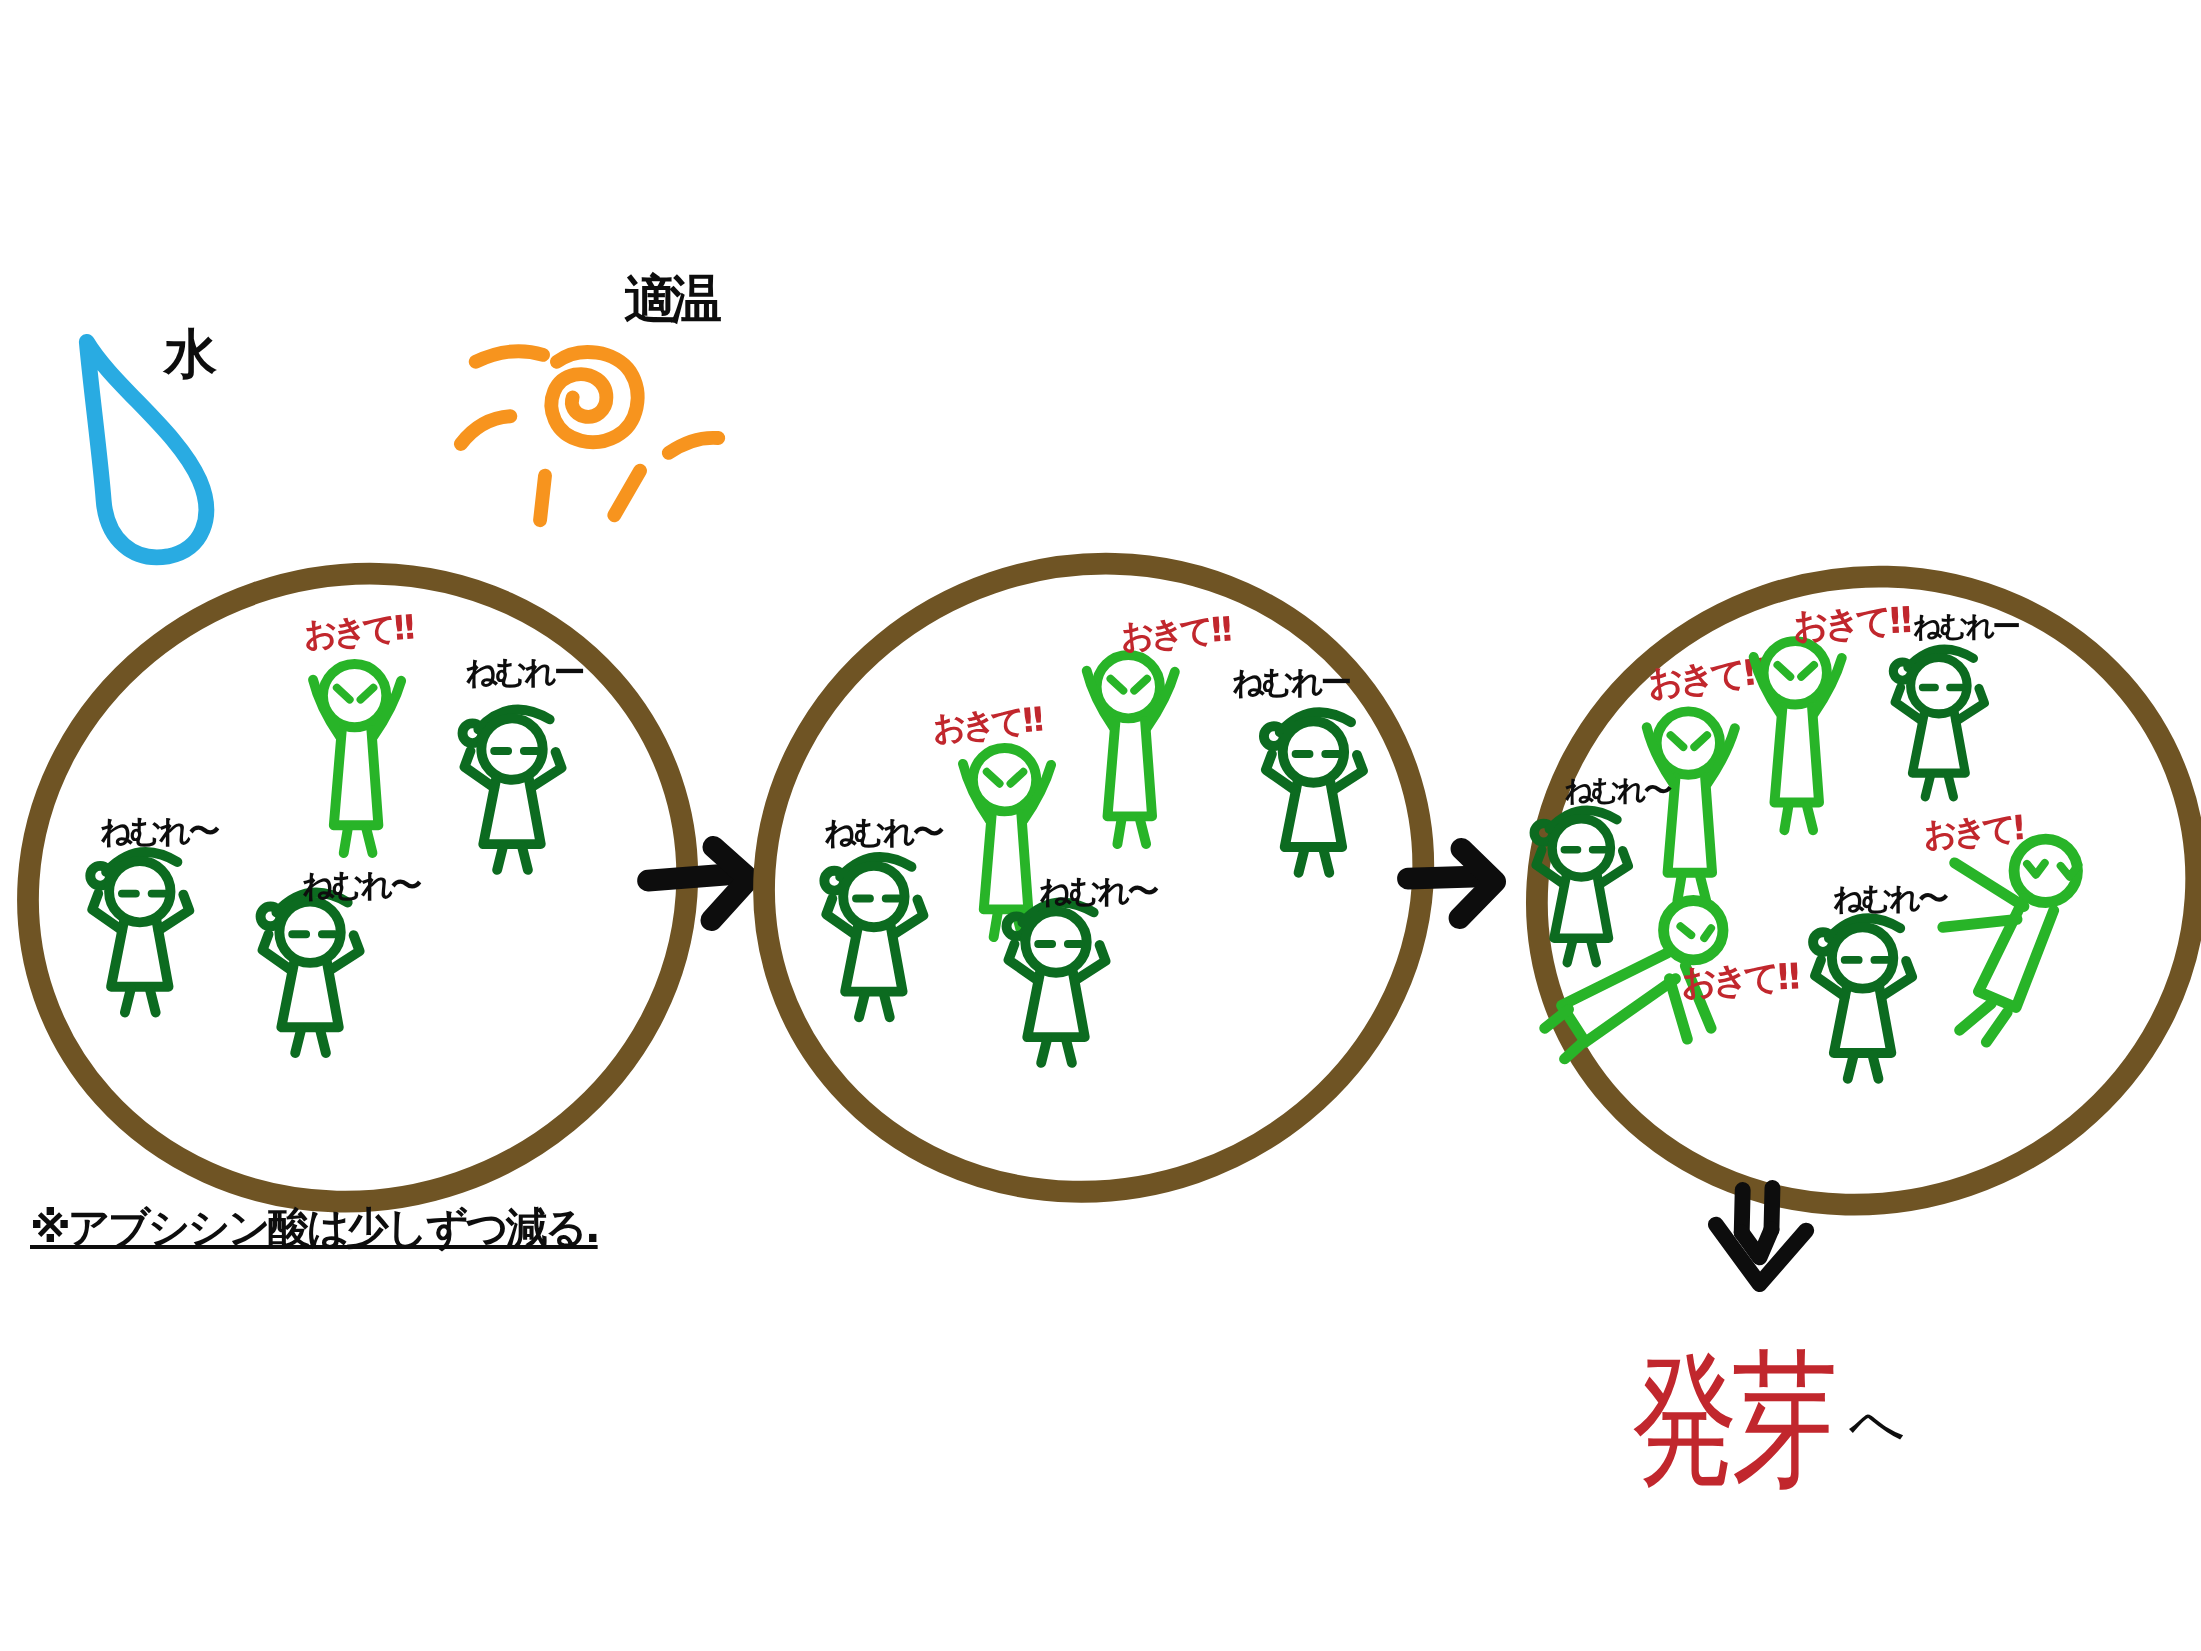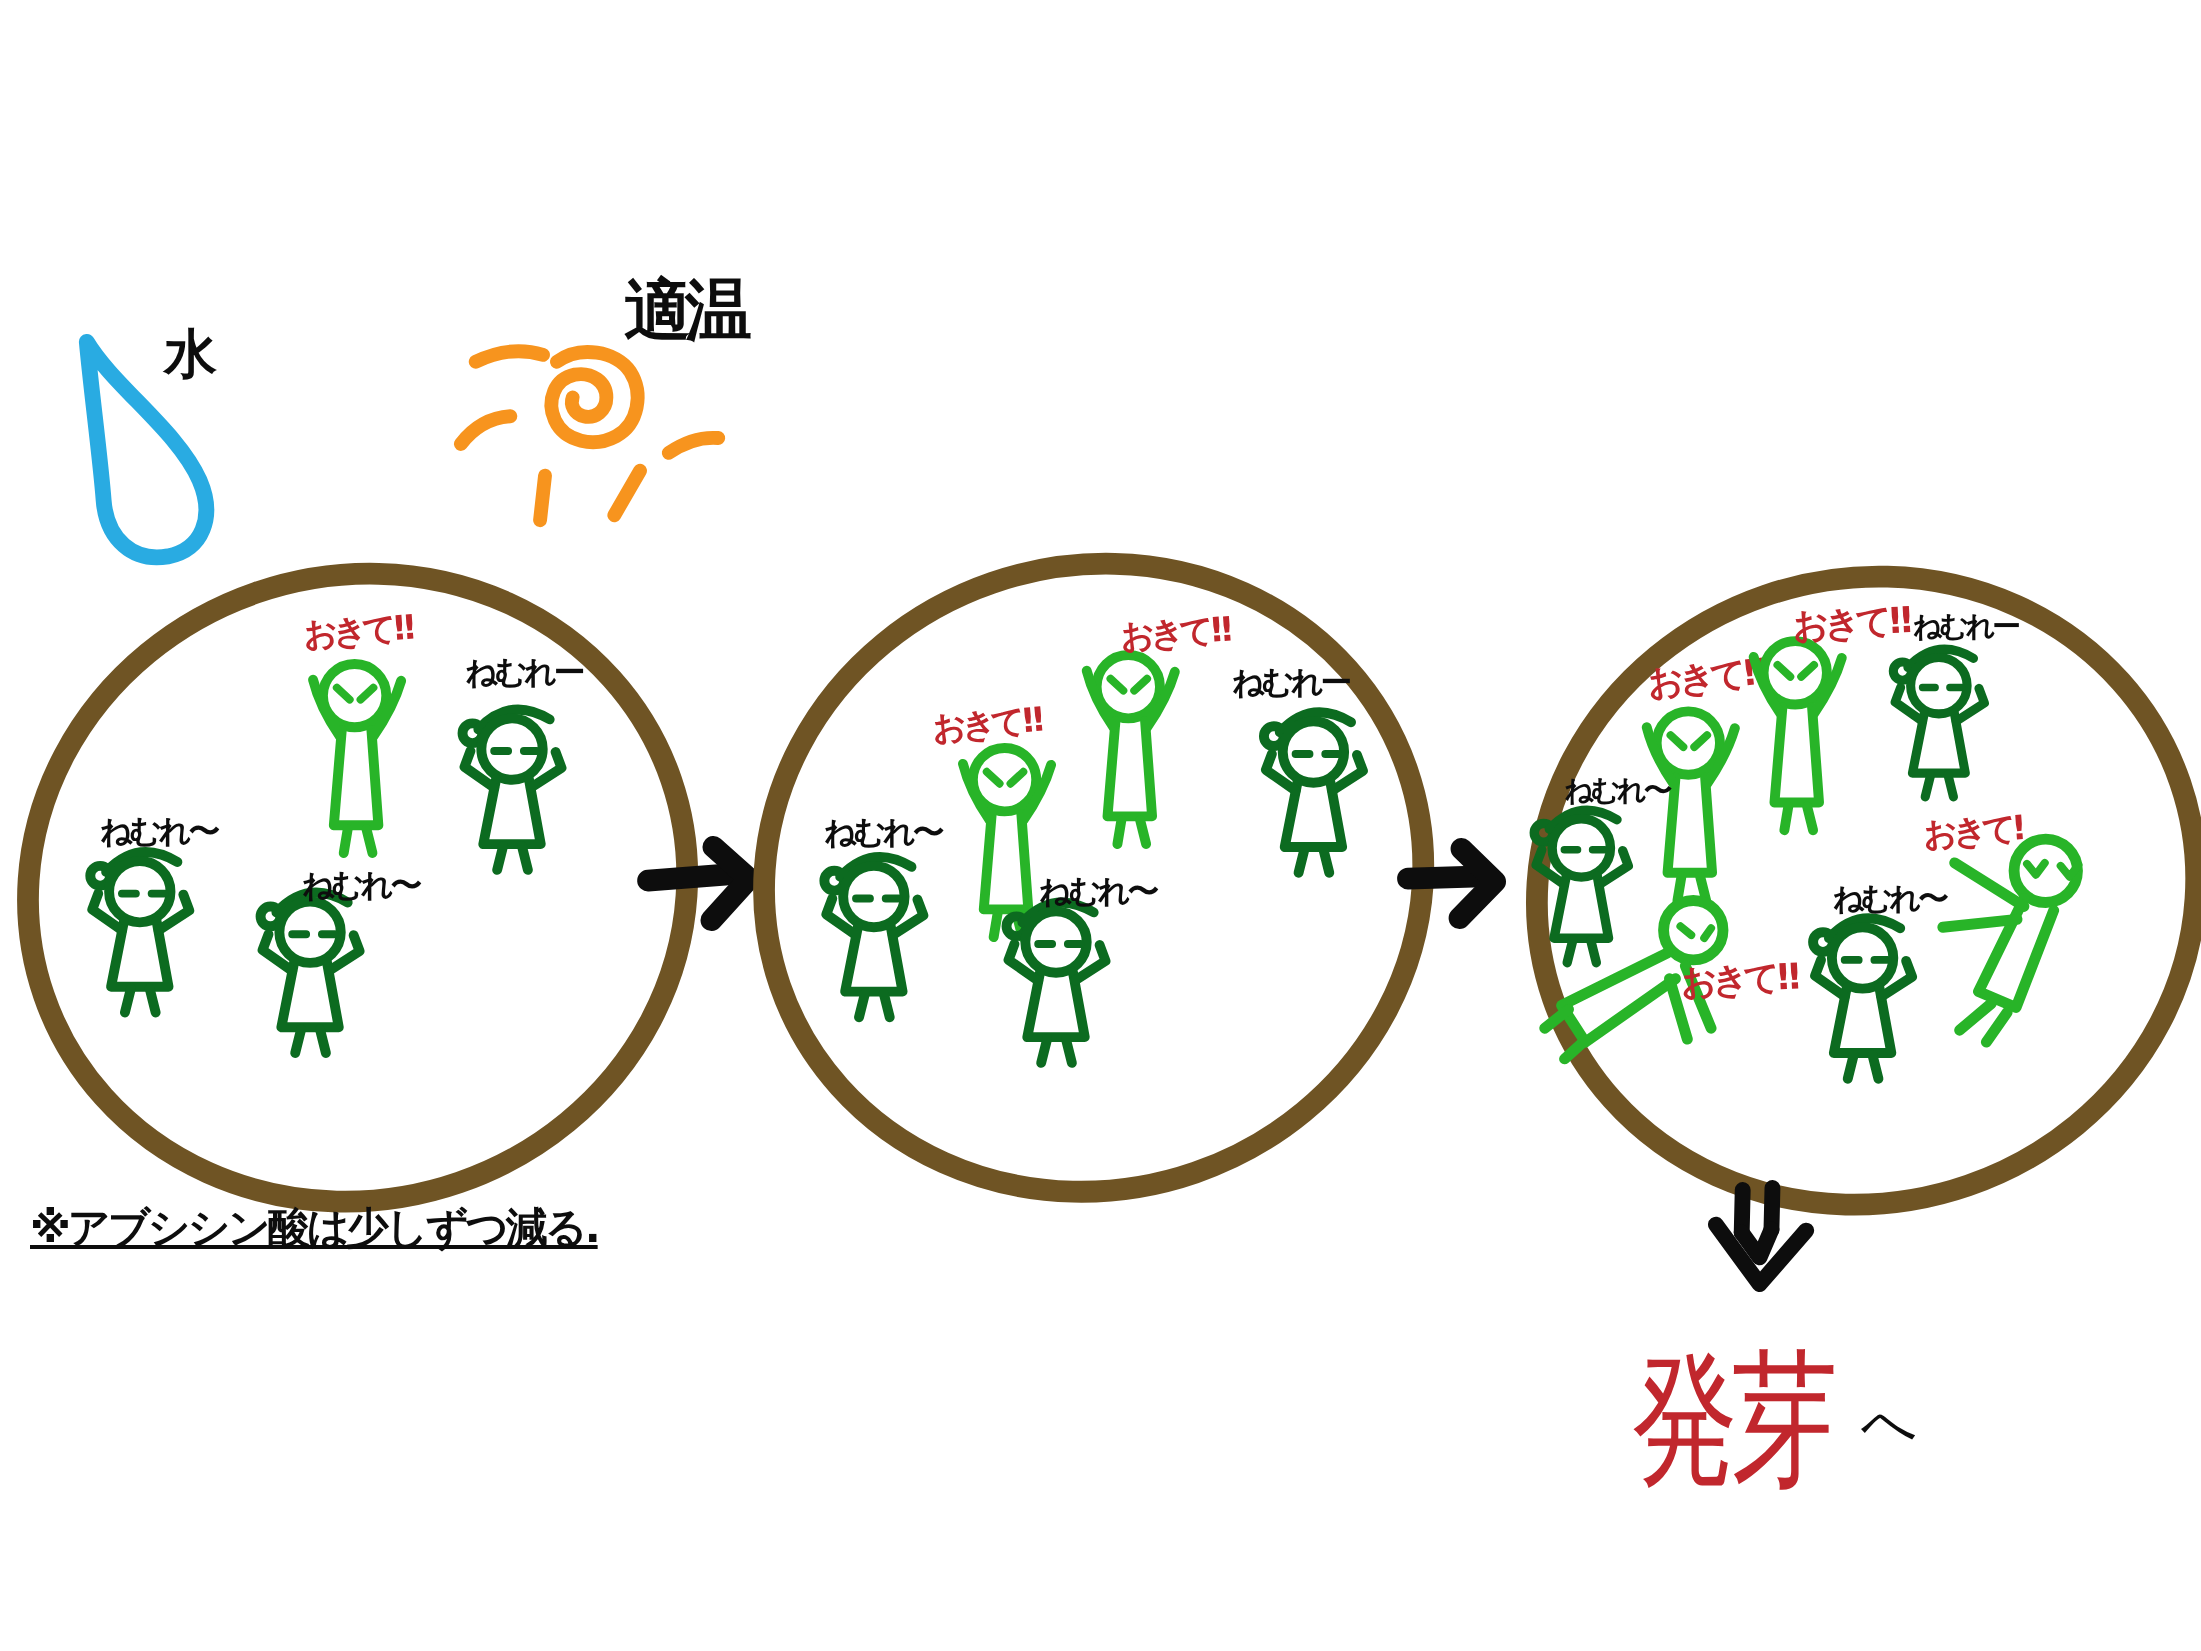--- a/index.html
+++ b/index.html
@@ -2,35 +2,35 @@
 <html style="--background: #ffffff; --water-blue: #29abe2; --sun-orange: #f7941e; --seed-brown: #6f5424; --sleep-green: #0c6b20; --awake-green: #28b428; --alert-red: #c1272d; --ink-black: #0d0d0d;"><head>
 <meta charset="utf-8">
 <style>
   html,body { margin:0; padding:0; background:#fff; }
   .stage {
     position:relative; width:2202px; height:1651px;
     background:var(--background,#fff); overflow:hidden;
     font-family:"DejaVu Sans", sans-serif;
   }
   .stage svg { position:absolute; overflow:visible; }
-  .abs { position:absolute;gap:12px; }
+  .abs { position:absolute; }
   
   .ln { fill:none; stroke-linecap:round; stroke-linejoin:round; }
   .dg { stroke:var(--sleep-green); stroke-width:10; }
   .bg { stroke:var(--awake-green); stroke-width:10; }
   .bgx { stroke:var(--awake-green); stroke-width:11; }
   .eye { stroke-width:8; }
   .seed-shell { fill:#fff; stroke:var(--seed-brown); stroke-width:22; }
   .ink { stroke:var(--ink-black); }
   text { font-family:"DejaVu Sans", sans-serif; font-weight:700; }
   .lblW { fill:var(--alert-red); letter-spacing:-5px; }
   .lblS { fill:var(--ink-black); letter-spacing:-3px; }
   .word { position:absolute; font-weight:700; color:var(--ink-black); white-space:nowrap; }
   #water-word { left:164px; top:319px; font-size:53px; }
-  #temp-word  { left:624px; top:265px; font-size:67px; letter-spacing:-6px; }
+  #temp-word  { left:624px; top:265px; font-size:52px; letter-spacing:-6px; }
   #note-word  { left:30px;  top:1200px; font-size:42px; letter-spacing:-3px;text-decoration:underline; }
   #germination { left:1632px; top:1322px; display:flex; align-items:center; }
   #germination .big {
     color:var(--alert-red); font-size:147px; letter-spacing:-8px;
     transform:scaleX(0.72); transform-origin:left center; display:inline-block;
   }
   #germination .small { color:var(--ink-black); font-size:55px; margin-left:-61px; transform:translateY(2px); }
 </style>
 </head>
 <body>

